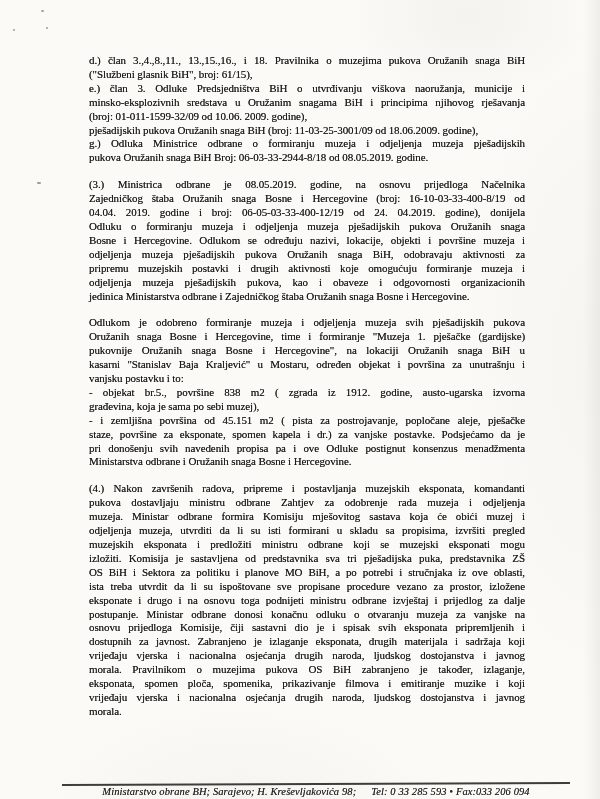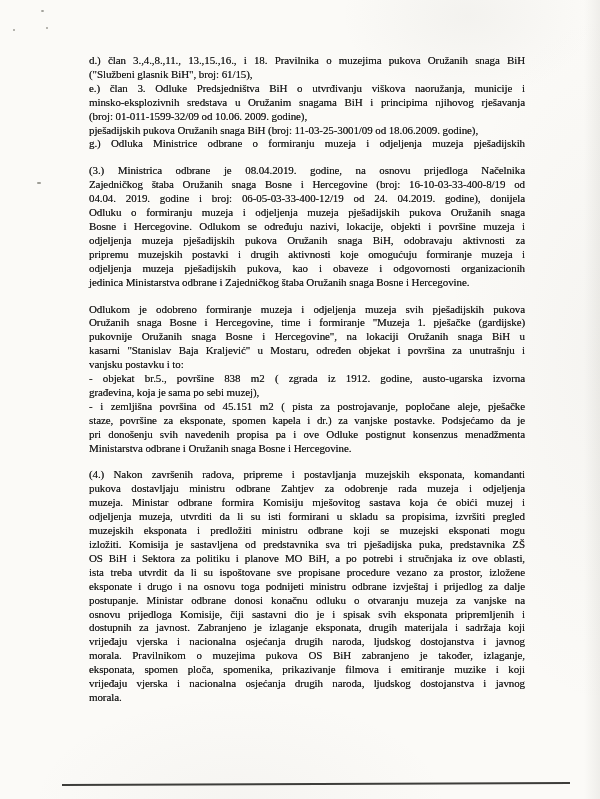--- a/index.html
+++ b/index.html
@@ -93,23 +93,24 @@
       <div class="para">
         <div class="line">e.) član 3. Odluke Predsjedništva BiH o utvrđivanju viškova naoružanja, municije i</div>
         <div class="line">minsko-eksplozivnih sredstava u Oružanim snagama BiH i principima njihovog rješavanja</div>
         <div class="line flush">(broj: 01-011-1599-32/09 od 10.06. 2009. godine),</div>
       </div>
       <div class="para">
         <div class="line flush">pješadijskih pukova Oružanih snaga BiH (broj: 11-03-25-3001/09 od 18.06.2009. godine),</div>
       </div>
       <div class="para">
         <div class="line">g.) Odluka Ministrice odbrane o formiranju muzeja i odjeljenja muzeja pješadijskih</div>
+        <div class="line flush">pukova Oružanih snaga BiH Broj: 06-03-33-2944-8/18 od 08.05.2019. godine.</div>
       </div>
       <div class="para gap">
-        <div class="line">(3.) Ministrica odbrane je 08.04.2019. godine, na osnovu prijedloga Načelnika</div>
+        <div class="line">(3.) Ministrica odbrane je 08.05.2019. godine, na osnovu prijedloga Načelnika</div>
         <div class="line">Zajedničkog štaba Oružanih snaga Bosne i Hercegovine (broj: 16-10-03-33-400-8/19 od</div>
         <div class="line">04.04. 2019. godine i broj: 06-05-03-33-400-12/19 od 24. 04.2019. godine), donijela</div>
         <div class="line">Odluku o formiranju muzeja i odjeljenja muzeja pješadijskih pukova Oružanih snaga</div>
         <div class="line">Bosne i Hercegovine. Odlukom se određuju nazivi, lokacije, objekti i površine muzeja i</div>
         <div class="line">odjeljenja muzeja pješadijskih pukova Oružanih snaga BiH, odobravaju aktivnosti za</div>
         <div class="line">pripremu muzejskih postavki i drugih aktivnosti koje omogućuju formiranje muzeja i</div>
         <div class="line">odjeljenja muzeja pješadijskih pukova, kao i obaveze i odgovornosti organizacionih</div>
         <div class="line flush">jedinica Ministarstva odbrane i Zajedničkog štaba Oružanih snaga Bosne i Hercegovine.</div>
       </div>
       <div class="para gap">
@@ -140,13 +141,17 @@
         <div class="line">dostupnih za javnost. Zabranjeno je izlaganje eksponata, drugih materijala i sadržaja koji</div>
         <div class="line">vrijeđaju vjerska i nacionalna osjećanja drugih naroda, ljudskog dostojanstva i javnog</div>
         <div class="line">morala. Pravilnikom o muzejima pukova OS BiH  zabranjeno je također, izlaganje,</div>
         <div class="line">eksponata, spomen ploča, spomenika, prikazivanje filmova i emitiranje muzike i  koji</div>
         <div class="line">vrijeđaju vjerska i nacionalna osjećanja drugih naroda, ljudskog dostojanstva i javnog</div>
         <div class="line flush">morala.</div>
       </div>
     </div>
 
   <div class="footer-rule"></div>
+  <div class="footer-text">
+    <span>Ministarstvo obrane BH; Sarajevo; H. Kreševljakovića 98;</span>
+    <span>Tel: 0 33 285 593 • Fax:033 206 094</span>
+  </div>
 </div>
 
 </body></html>

